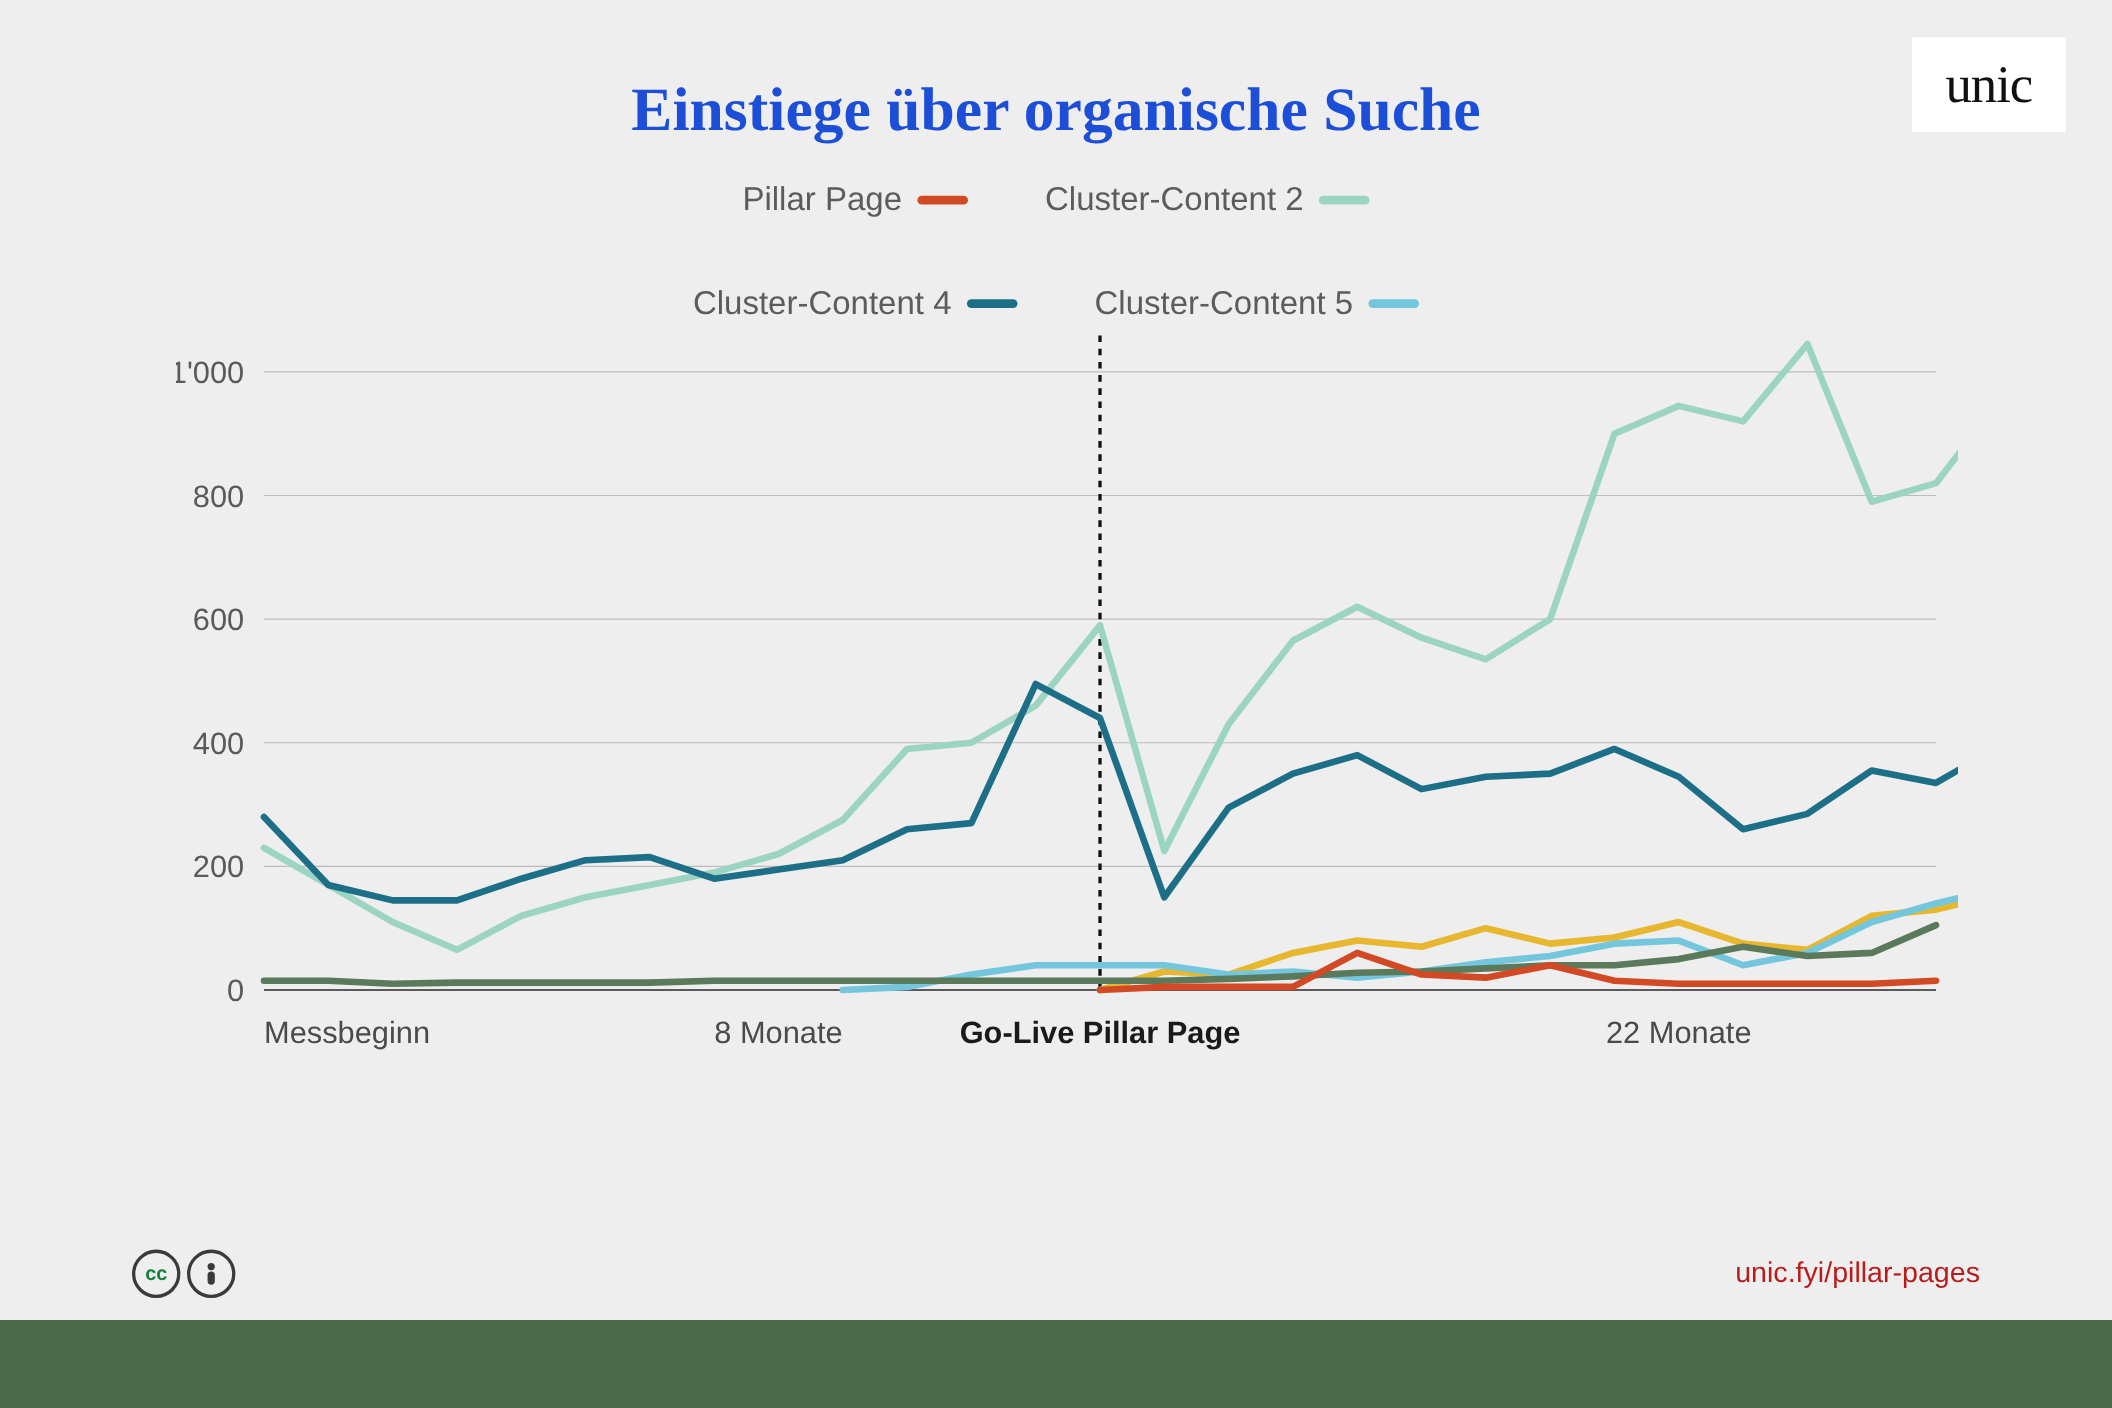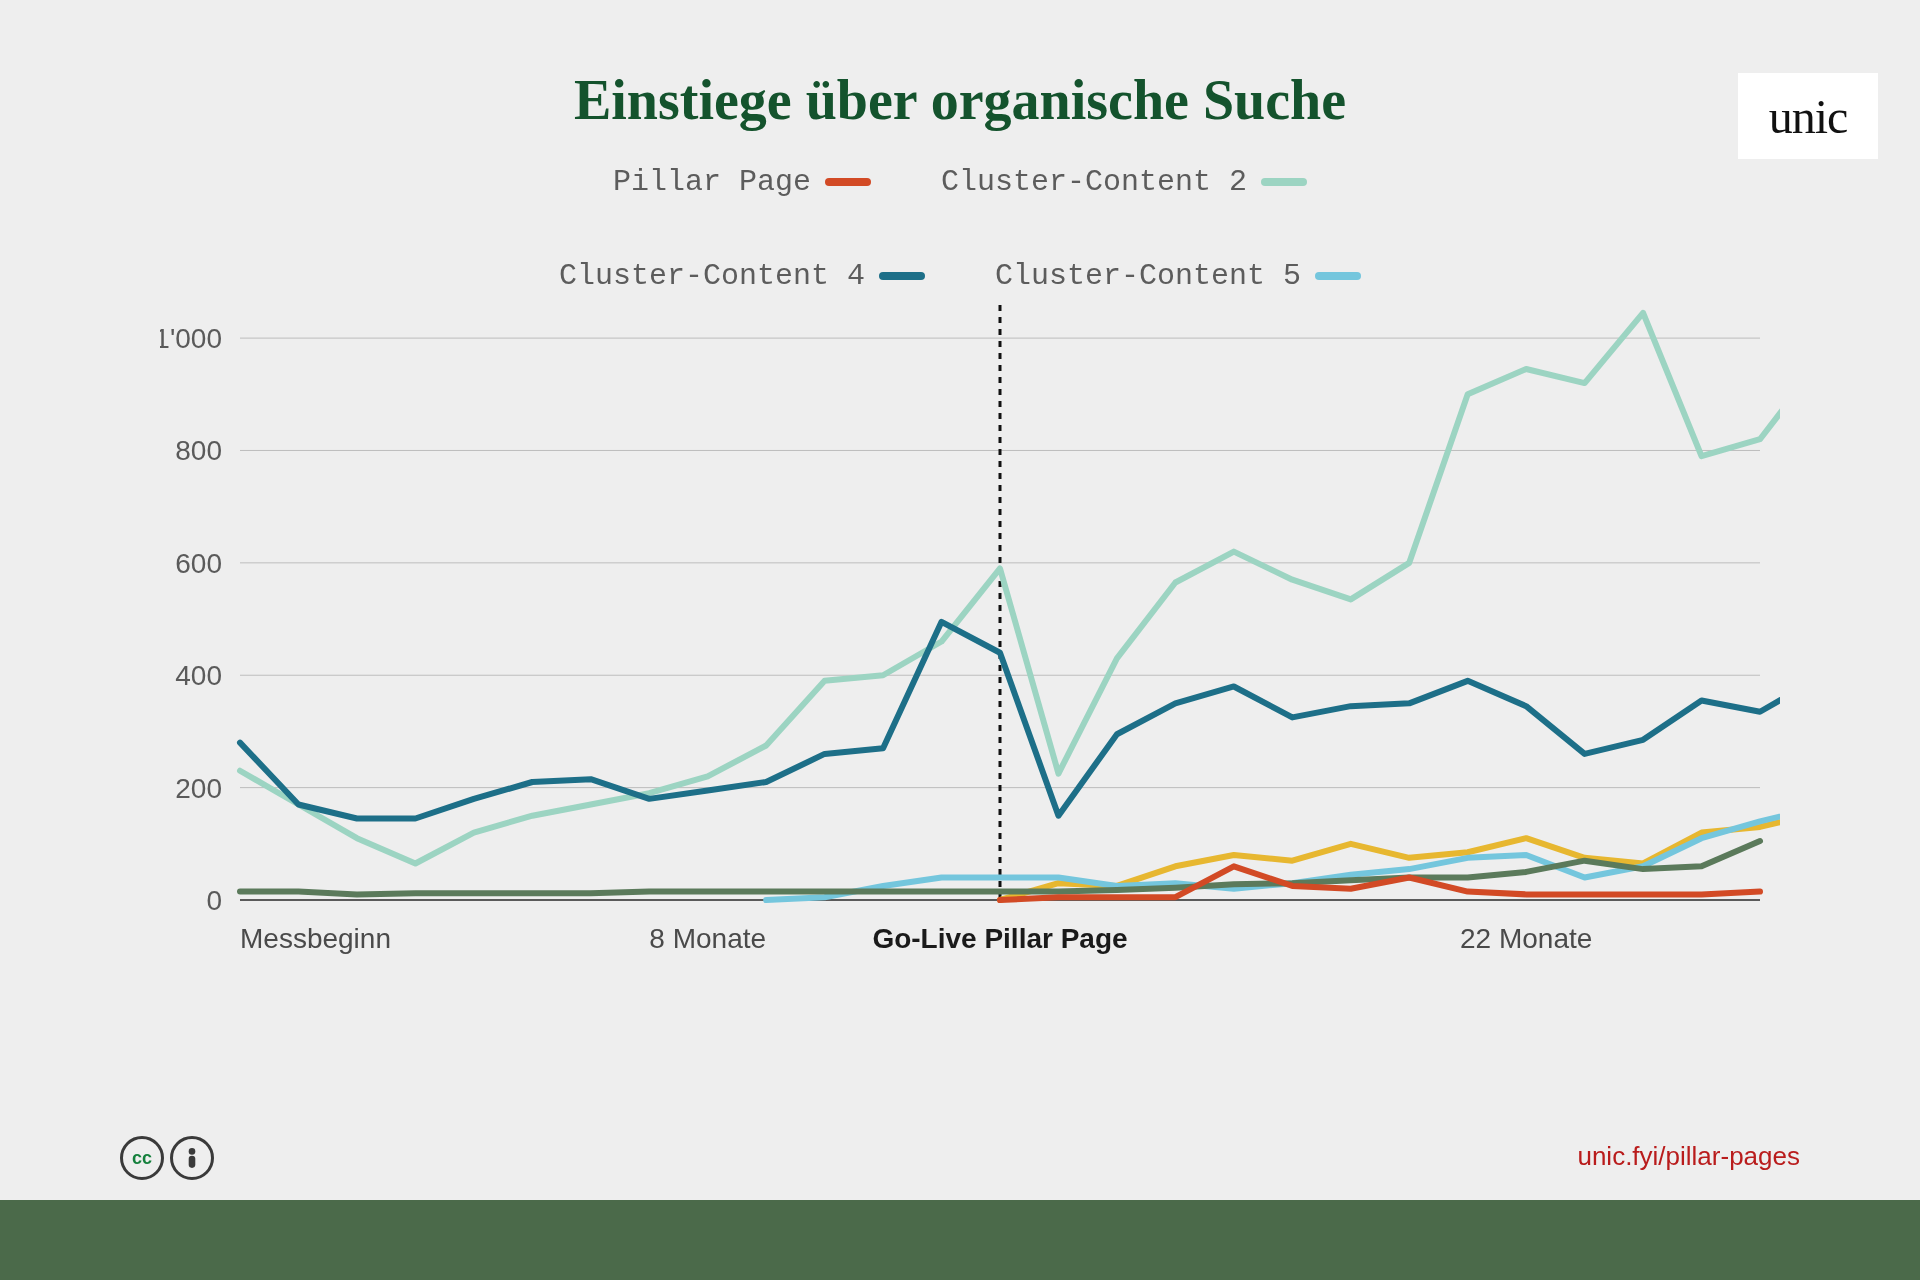--- a/index.html
+++ b/index.html
@@ -22,39 +22,38 @@
   .logo-box {
     position: absolute;
     top: 34px;
     right: 42px;
     width: 140px;
     height: 86px;
     background: #ffffff;
     display: flex;
     align-items: center;
     justify-content: center;
-    margin-top: 39px;
   }
   .logo-box span {
     font-family: Georgia, serif;
     font-weight: 400;
     font-size: 48px;
     color: #111;
     letter-spacing: -1px;
   }
   .title {
     position: absolute;
     top: 68px;
     left: 0;
     width: 1920px;
     text-align: center;
     font-family: Georgia, 'Times New Roman', serif;
     font-weight: 700;
     font-size: 56px;
-    color: #14532d;
+    color: #1d4ed8;
   }
   .legend {
     position: absolute;
     top: 165px;
     left: 0;
     width: 1920px;
     display: flex;
     flex-wrap: wrap;
     justify-content: center;
     gap: 60px 60px;
@@ -65,21 +64,20 @@
   .legend-row {
     display: flex;
     justify-content: center;
     gap: 70px;
     width: 100%;
   }
   .legend-item {
     display: flex;
     align-items: center;
     gap: 14px;
-    font-family: Liberation Mono, monospace;
   }
   .legend-swatch {
     display: inline-block;
     width: 46px;
     height: 8px;
     border-radius: 4px;
   }
   .chart-area {
     position: absolute;
     left: 160px;

